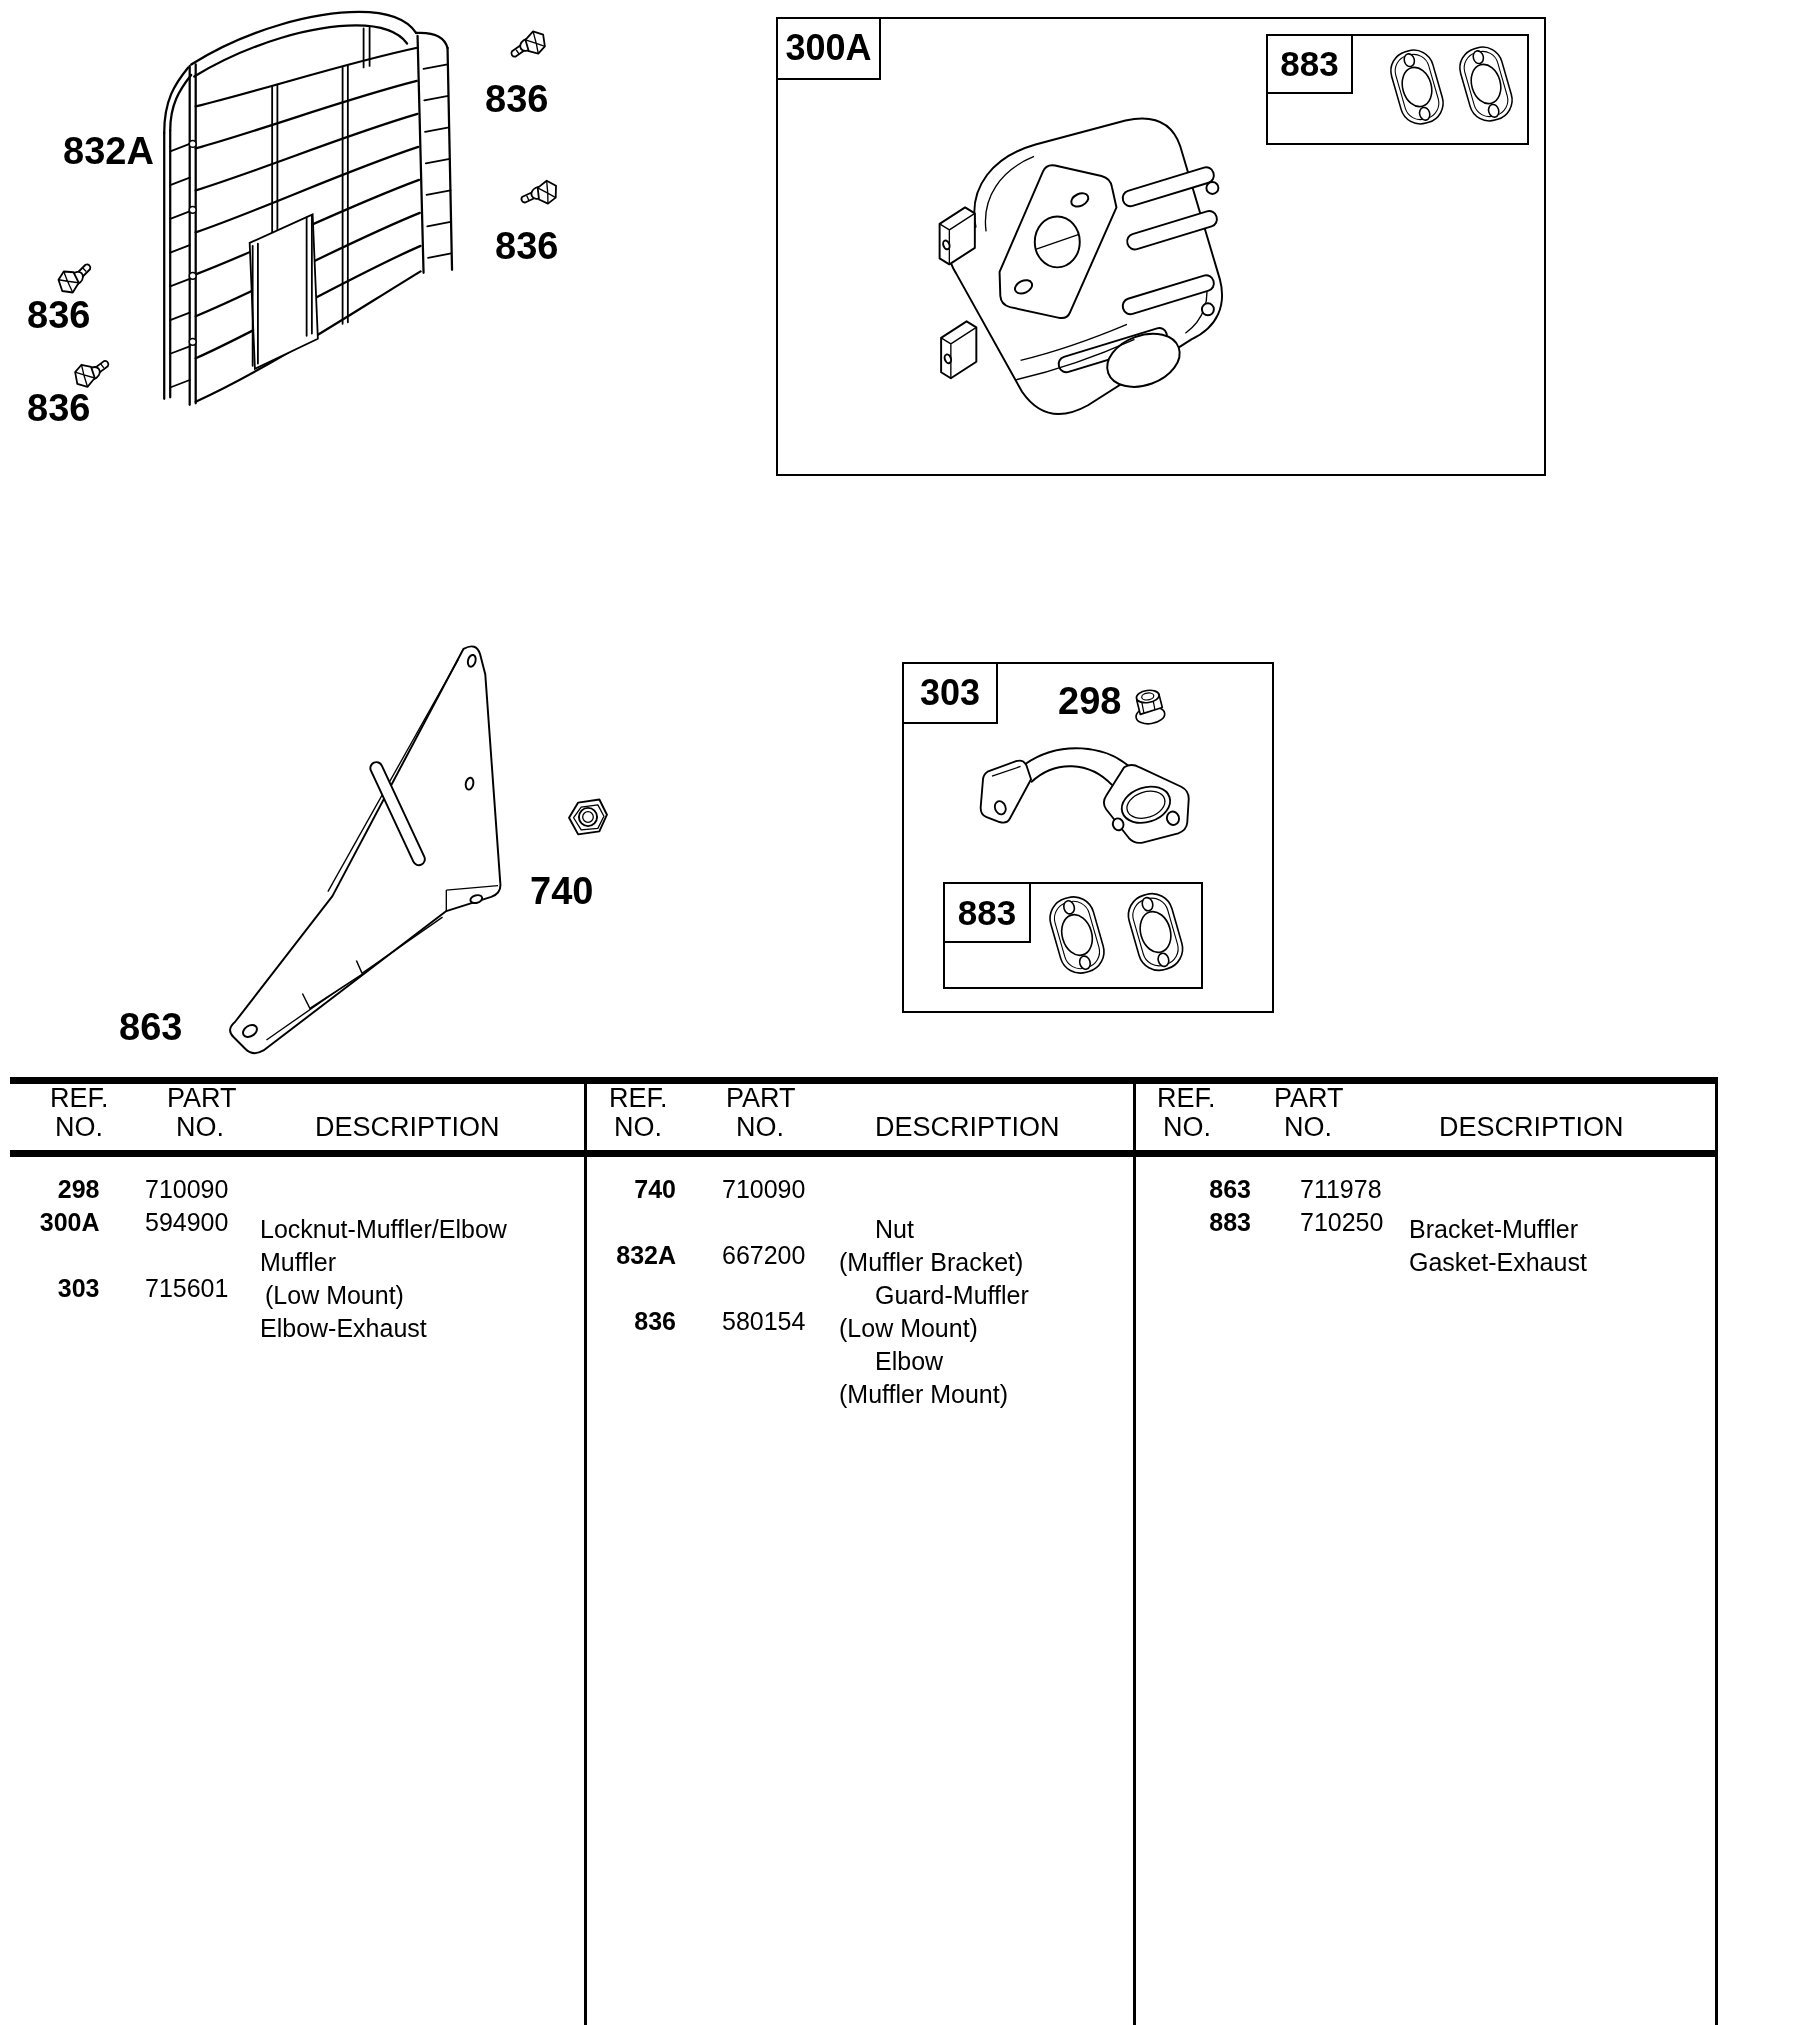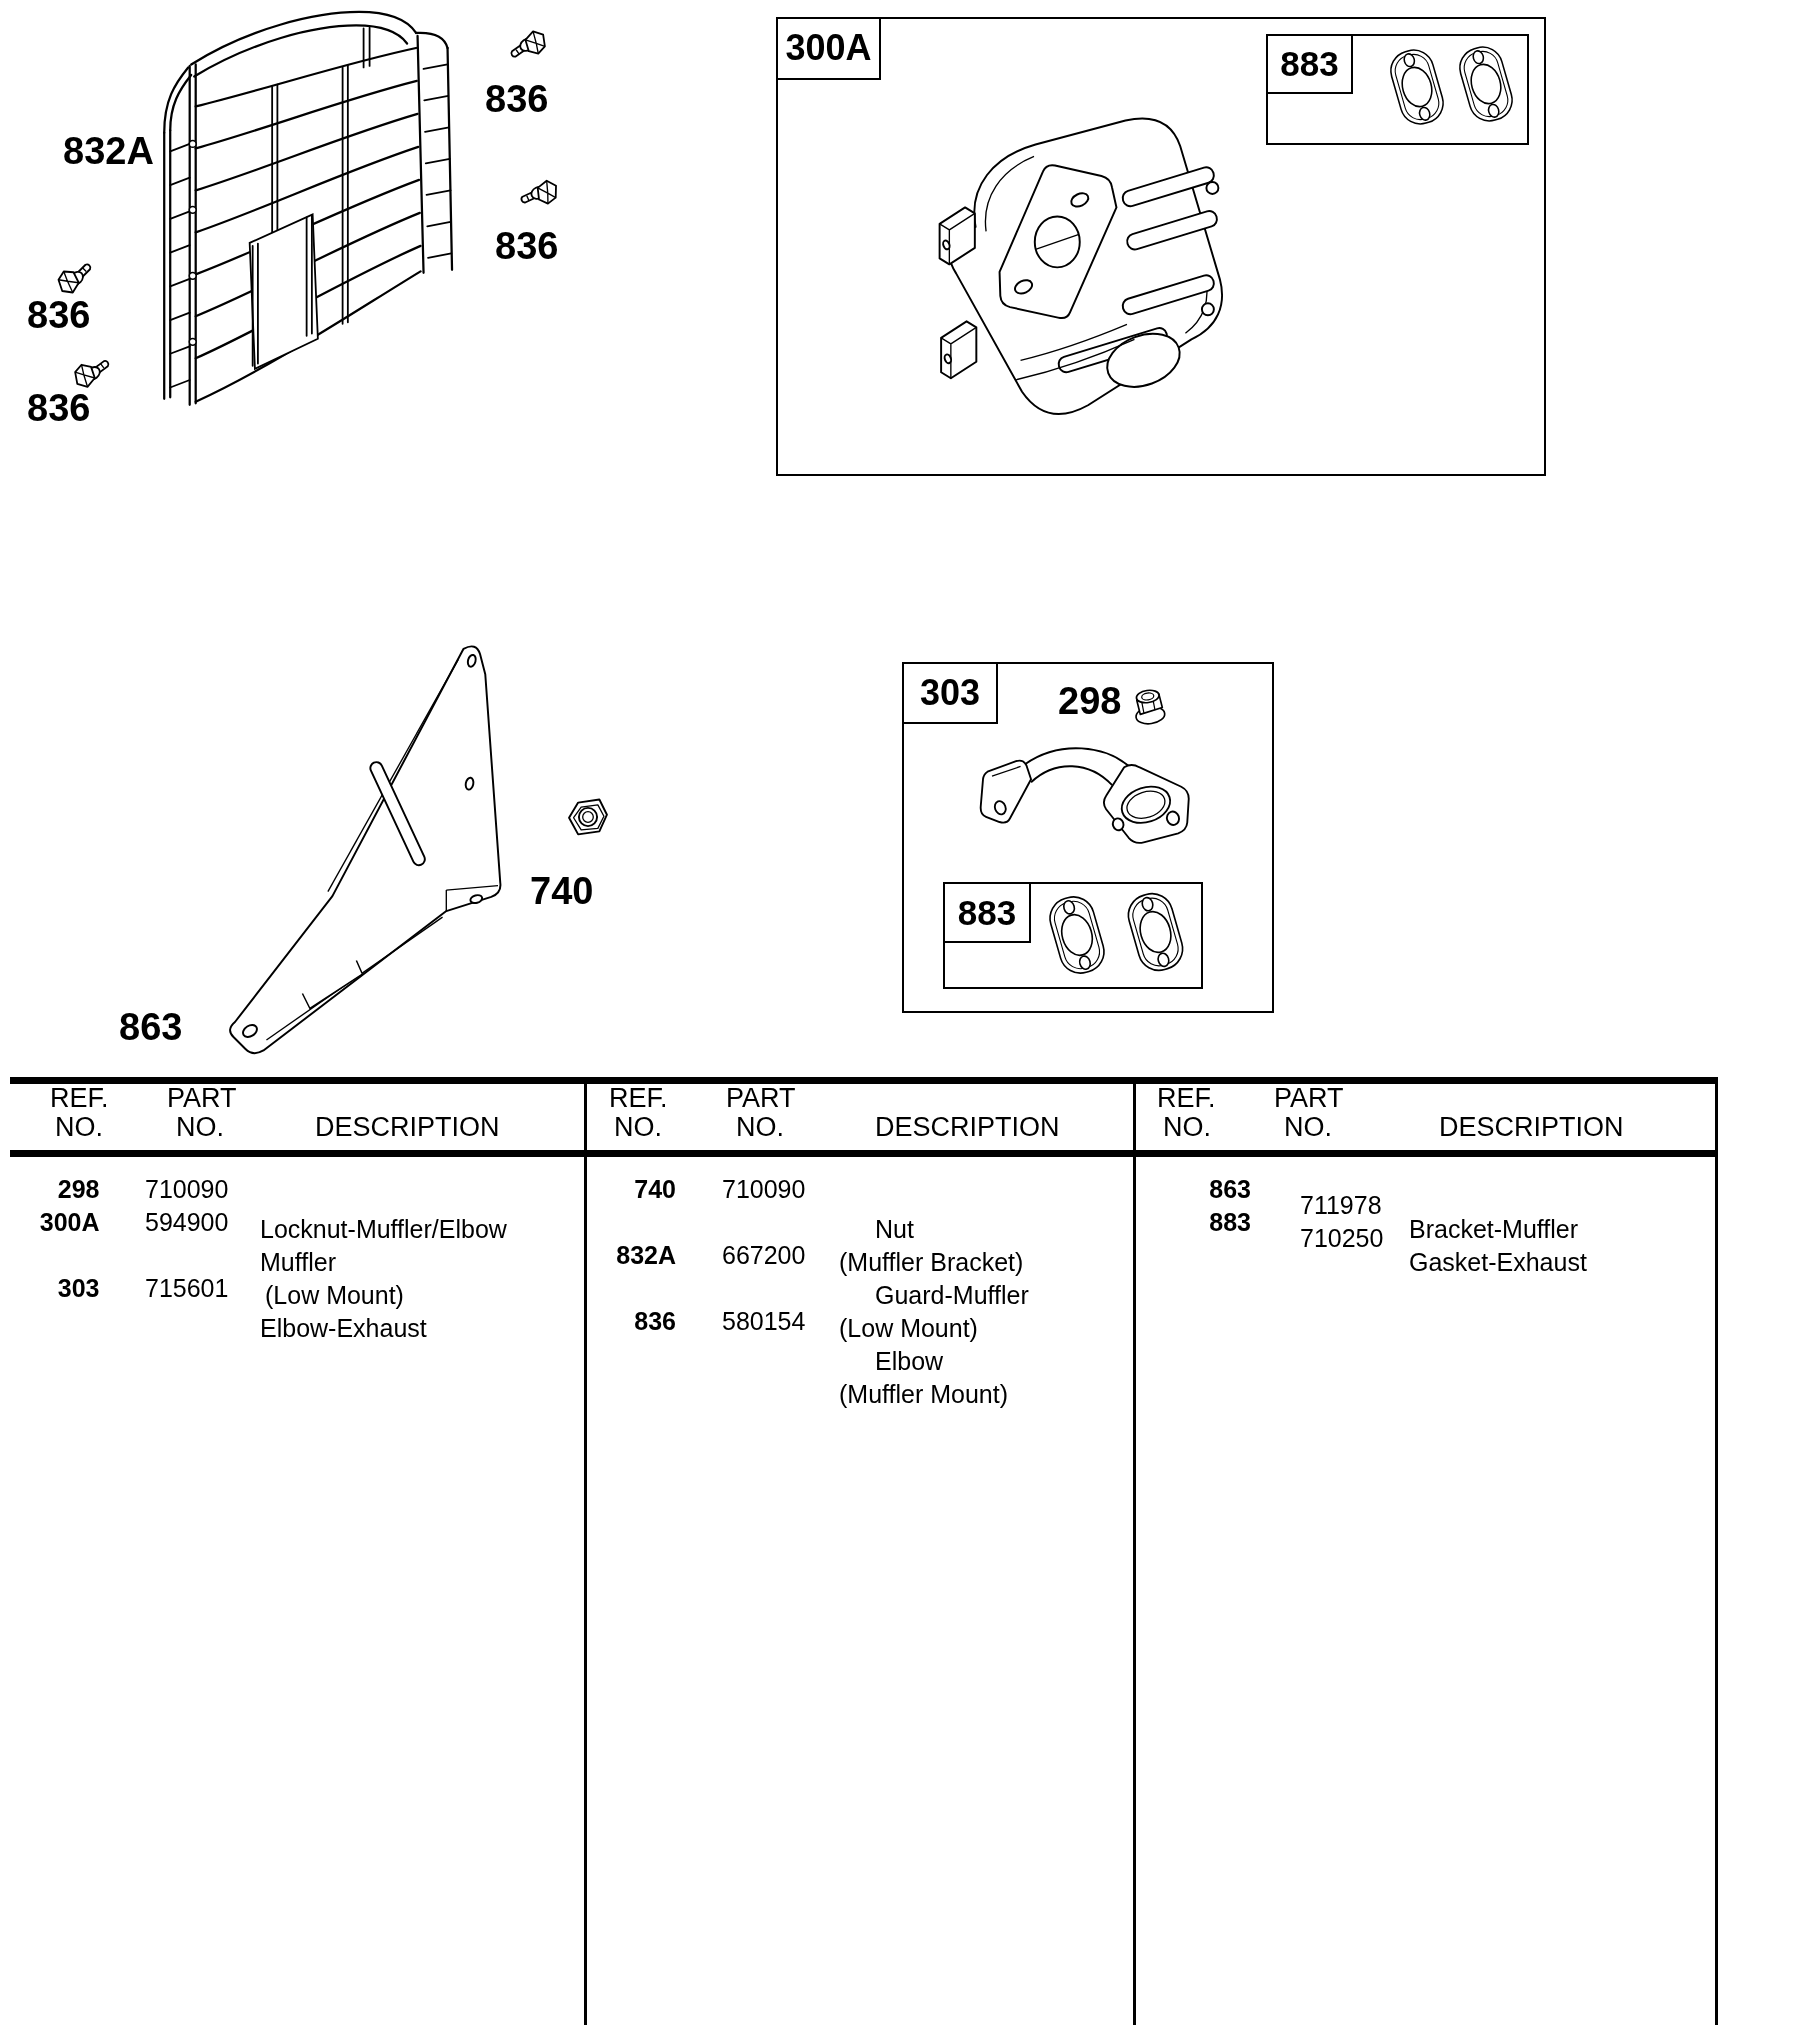--- a/index.html
+++ b/index.html
@@ -57,21 +57,21 @@
   .tpart{position:absolute;font-weight:normal;}
   .tdesc{position:absolute;margin-top:40px;}
   
   .h-ref1.c1{left:50px;}  .h-ref2.c1{left:55px;}  .h-part1.c1{left:167px;}  .h-part2.c1{left:176px;}  .h-desc.c1{left:315px;}
   .h-ref1.c2{left:609px;} .h-ref2.c2{left:614px;} .h-part1.c2{left:726px;}  .h-part2.c2{left:736px;}  .h-desc.c2{left:875px;}
   .h-ref1.c3{left:1157px;}.h-ref2.c3{left:1163px;}.h-part1.c3{left:1274px;} .h-part2.c3{left:1284px;} .h-desc.c3{left:1439px;}
   .hl1{top:1085px;} .hl2{top:1114px;}
   
   .c1 .tref{left:22.5px;width:77px;}  .c1 .tpart{left:145px;} .c1 .tdesc{left:260px;} .c1 .cont .tdesc{left:265px;}
   .c2 .tref{left:596px;width:80px;} .c2 .tpart{left:722px;} .c2 .tdesc{left:875px;}.c2 .cont .tdesc{left:839px;}
-  .c3 .tref{left:1169px;width:82px;}.c3 .tpart{left:1300px;margin-top:16px;}.c3 .tdesc{left:1409px;}
+  .c3 .tref{left:1169px;width:82px;}.c3 .tpart{left:1300px;}.c3 .tdesc{left:1409px;}
   .r0{top:1174px;}.r1{top:1207px;}.r2{top:1240px;}.r3{top:1273px;}.r4{top:1306px;}.r5{top:1339px;}
 </style>
 </head>
 <body>
 
 <div id="page">
 
   <svg width="0" height="0" style="position:absolute" aria-hidden="true">
     <defs>
       <symbol id="sym-screw" viewBox="0 0 60 56">

